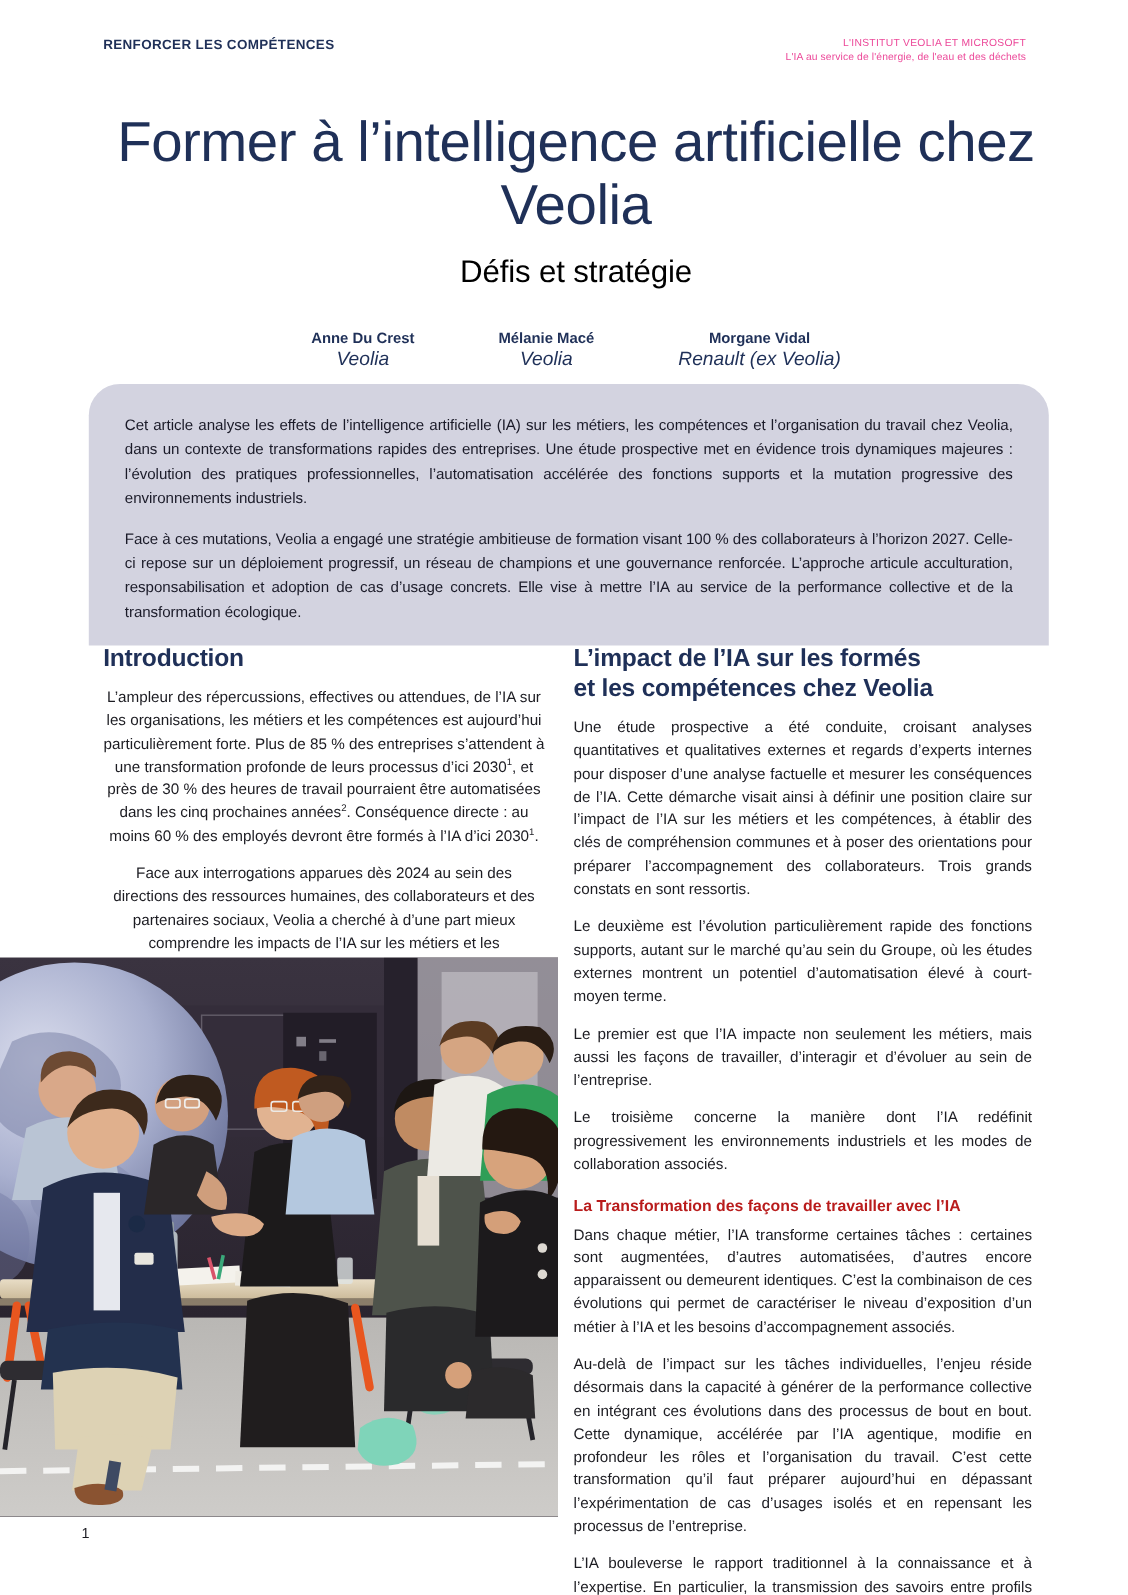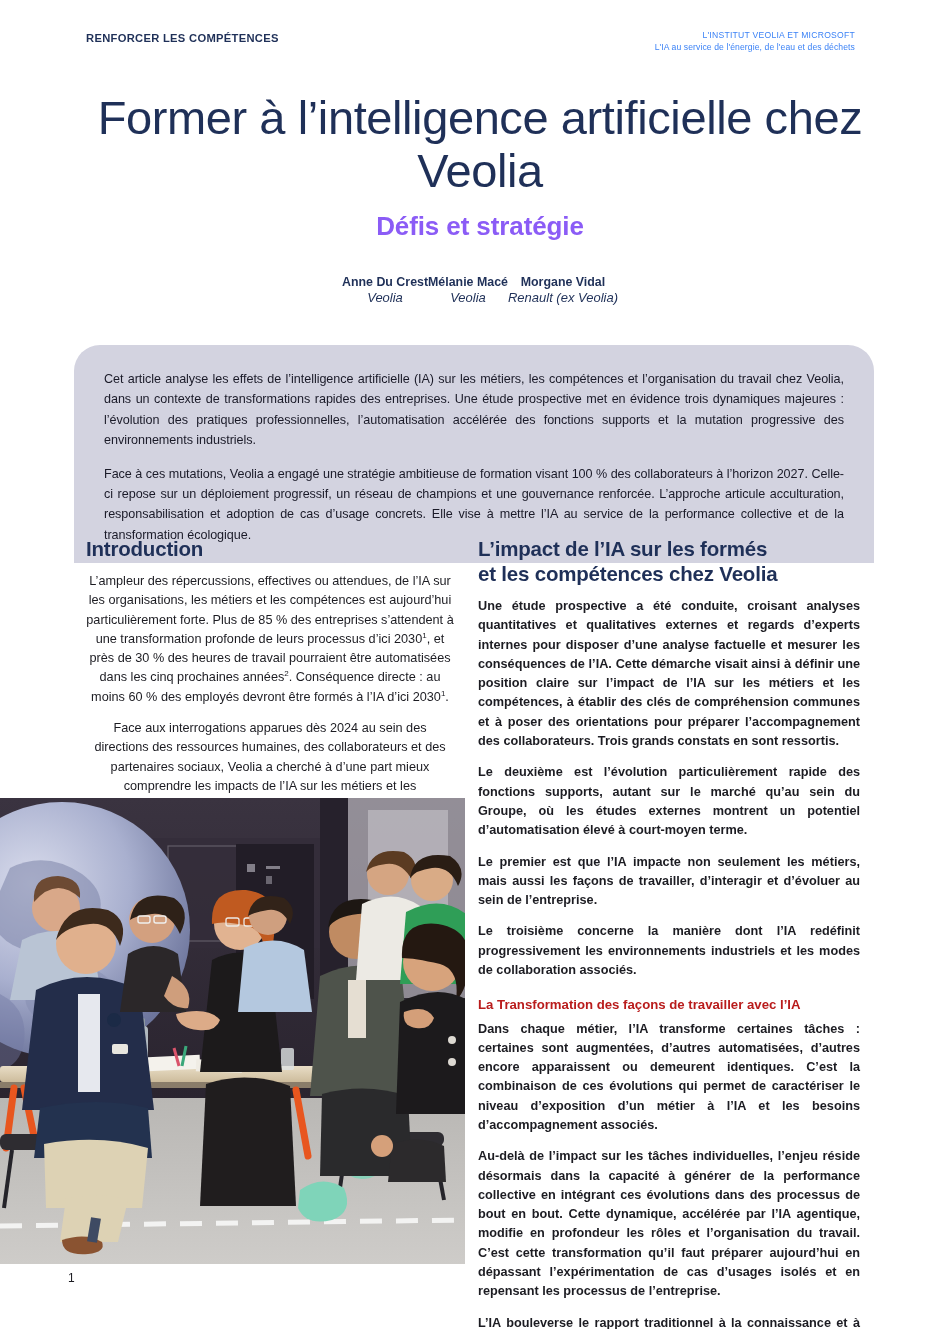--- a/index.html
+++ b/index.html
@@ -37,21 +37,21 @@
     font-weight: bold;
     letter-spacing: 0.3px;
     color: #1f3058;
     white-space: nowrap;
   }
   .runhead-right {
     position: absolute;
     right: 85px;
     top: 0px;
     text-align: right;
-    color: #3b82f6;
+    color: #ec4899;
     line-height: 1.35;
   }
   .runhead-right .line1 {
     font-size: 8.6px;
     letter-spacing: 0.25px;
     white-space: nowrap;
   }
   .runhead-right .line2 {
     font-size: 8.6px;
     letter-spacing: 0.1px;
@@ -69,61 +69,61 @@
   .doc-title {
     font-size: 47px;
     line-height: 1.12;
     font-weight: 300;
     color: #1f3058;
     letter-spacing: -0.4px;
   }
   .doc-subtitle {
     margin-top: 14px;
     font-size: 26px;
-    font-weight: bold;
-    color: #8b5cf6;
+    font-weight: normal;
+    color: #000000;
     letter-spacing: -0.1px;
   }
 
   
   .authors {
     position: absolute;
     top: 274px;
     left: 180px;
     width: 600px;
     display: flex;
     justify-content: center;
+    gap: 70px;
   }
   .author {
     text-align: center;
     color: #1f3058;
     line-height: 1.3;
   }
   .author-name {
     font-size: 12.4px;
     font-weight: bold;
     white-space: nowrap;
   }
   .author-affil {
-    font-size: 13px;
+    font-size: 16px;
     font-style: italic;
     white-space: nowrap;
   }
 
   
   .abstract {
     position: absolute;
     top: 320px;
     left: 74px;
     width: 800px;
     min-height: 205px;
     background: #d3d3e0;
     border-radius: 26px 26px 0 0;
     padding: 24px 30px 18px 30px;
-    margin-top: 25px;
   }
   .abstract p {
     font-size: 12.6px;
     line-height: 1.62;
     color: #1a1a28;
     text-align: justify;
     letter-spacing: -0.05px;
   }
   .abstract p + p { margin-top: 13px; }
 
@@ -156,21 +156,21 @@
     margin-top: 16px;
     margin-bottom: 6px;
     line-height: 1.3;
   }
   .body-p {
     font-size: 12.7px;
     line-height: 1.52;
     color: #1c1c22;
   }
   .col-left .body-p { text-align: center; }
-  .col-right .body-p { text-align: justify; font-weight: bold; }
+  .col-right .body-p { text-align: justify; }
   .body-p + .body-p { margin-top: 12px; }
   .body-p sup { font-size: 8px; vertical-align: super; line-height: 0; }
 
   
   .photo {
     position: absolute;
     left: 0;
     top: 798px;
     width: 465px;
     height: 466px;

